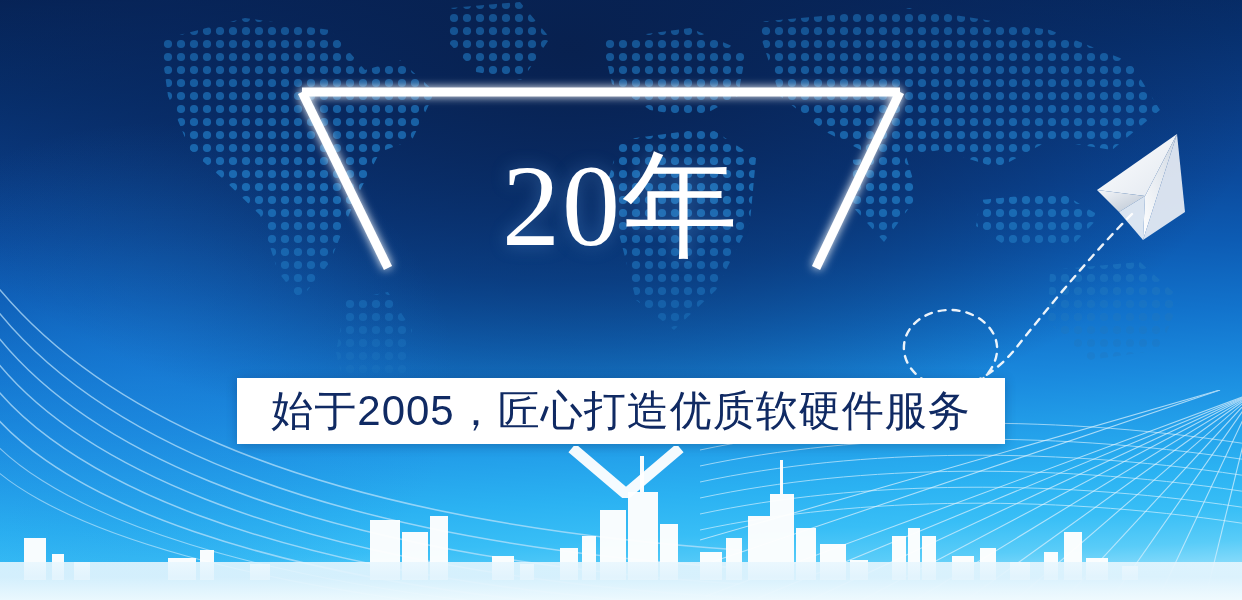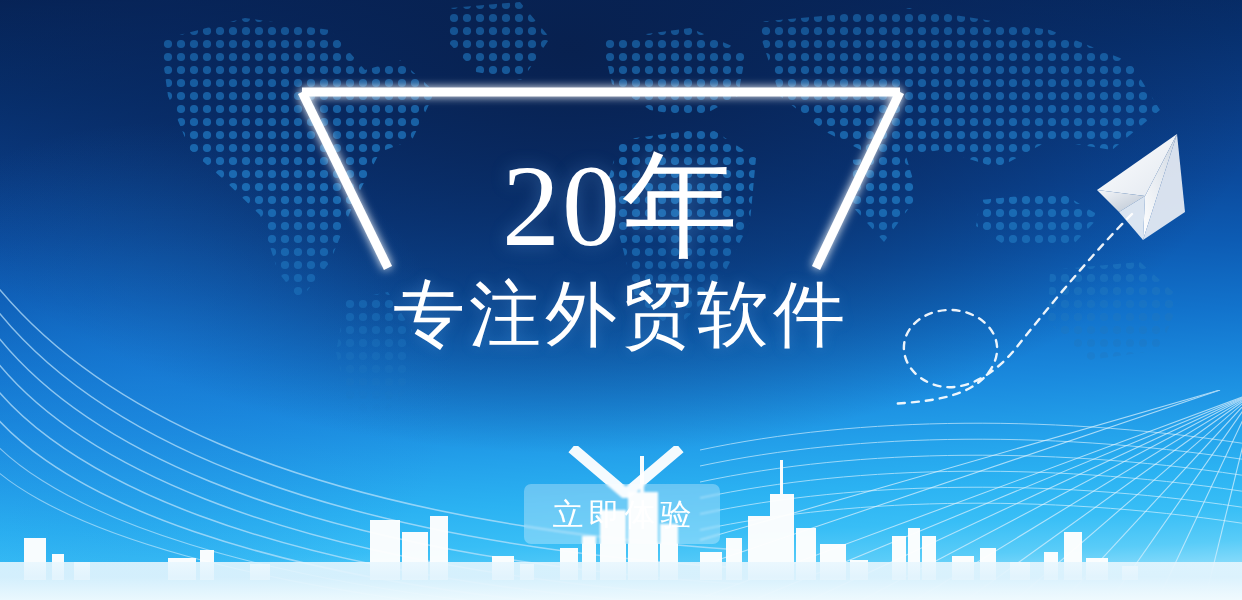--- a/index.html
+++ b/index.html
@@ -282,21 +282,20 @@
       </linearGradient>
     </defs>
     <polygon points="92,6 60,68 12,62" fill="url(#pp1)"></polygon>
     <polygon points="92,6 60,68 58,112" fill="url(#pp2)"></polygon>
     <polygon points="12,62 60,68 34,84" fill="url(#pp3)"></polygon>
     <polygon points="60,68 58,112 34,84" fill="#ffffff" opacity="0.85"></polygon>
     <polygon points="92,6 58,112 100,84" fill="#eef2f7" opacity="0.9"></polygon>
   </svg>
 
   <div class="headline-20">20年</div>
-  <div class="headline-sub">专注外贸软件</div>
 
   <svg class="arcs-left" viewBox="0 0 760 360">
     <g fill="none" stroke="#bfe4fb" stroke-width="1.5" opacity="0.7">
       <path d="M-10 0 C90 150 300 268 760 300"></path>
       <path d="M-10 22 C80 168 296 288 760 318"></path>
       <path d="M-10 46 C70 186 292 304 760 334"></path>
       <path d="M-10 72 C62 204 288 320 760 348"></path>
       <path d="M-10 100 C54 222 282 334 760 358"></path>
       <path d="M-10 130 C46 240 276 346 760 366"></path>
     </g>
@@ -372,22 +371,22 @@
       <rect x="1010" y="142" width="20" height="18"></rect>
       <rect x="1044" y="132" width="14" height="28"></rect>
       <rect x="1064" y="112" width="18" height="48"></rect>
       <rect x="1086" y="138" width="22" height="22"></rect>
       <rect x="1122" y="146" width="16" height="14"></rect>
     </g>
   </svg>
 
   <div class="ground"></div>
 
+  <div class="tagline-banner">
+    <span class="tagline-text">始于2005，匠心打造优质软硬件服务</span>
+  </div>
 
   <svg class="down-chevron" viewBox="0 0 120 52">
     <path d="M6 2 L60 48 L114 2" fill="none" stroke="#ffffff" stroke-width="11" stroke-linejoin="miter" opacity="0.95"></path>
   </svg>
 
-  <div class="cta-button">
-    <span class="cta-label">立即体验</span>
-  </div>
 
 </div>
 
 </body></html>

